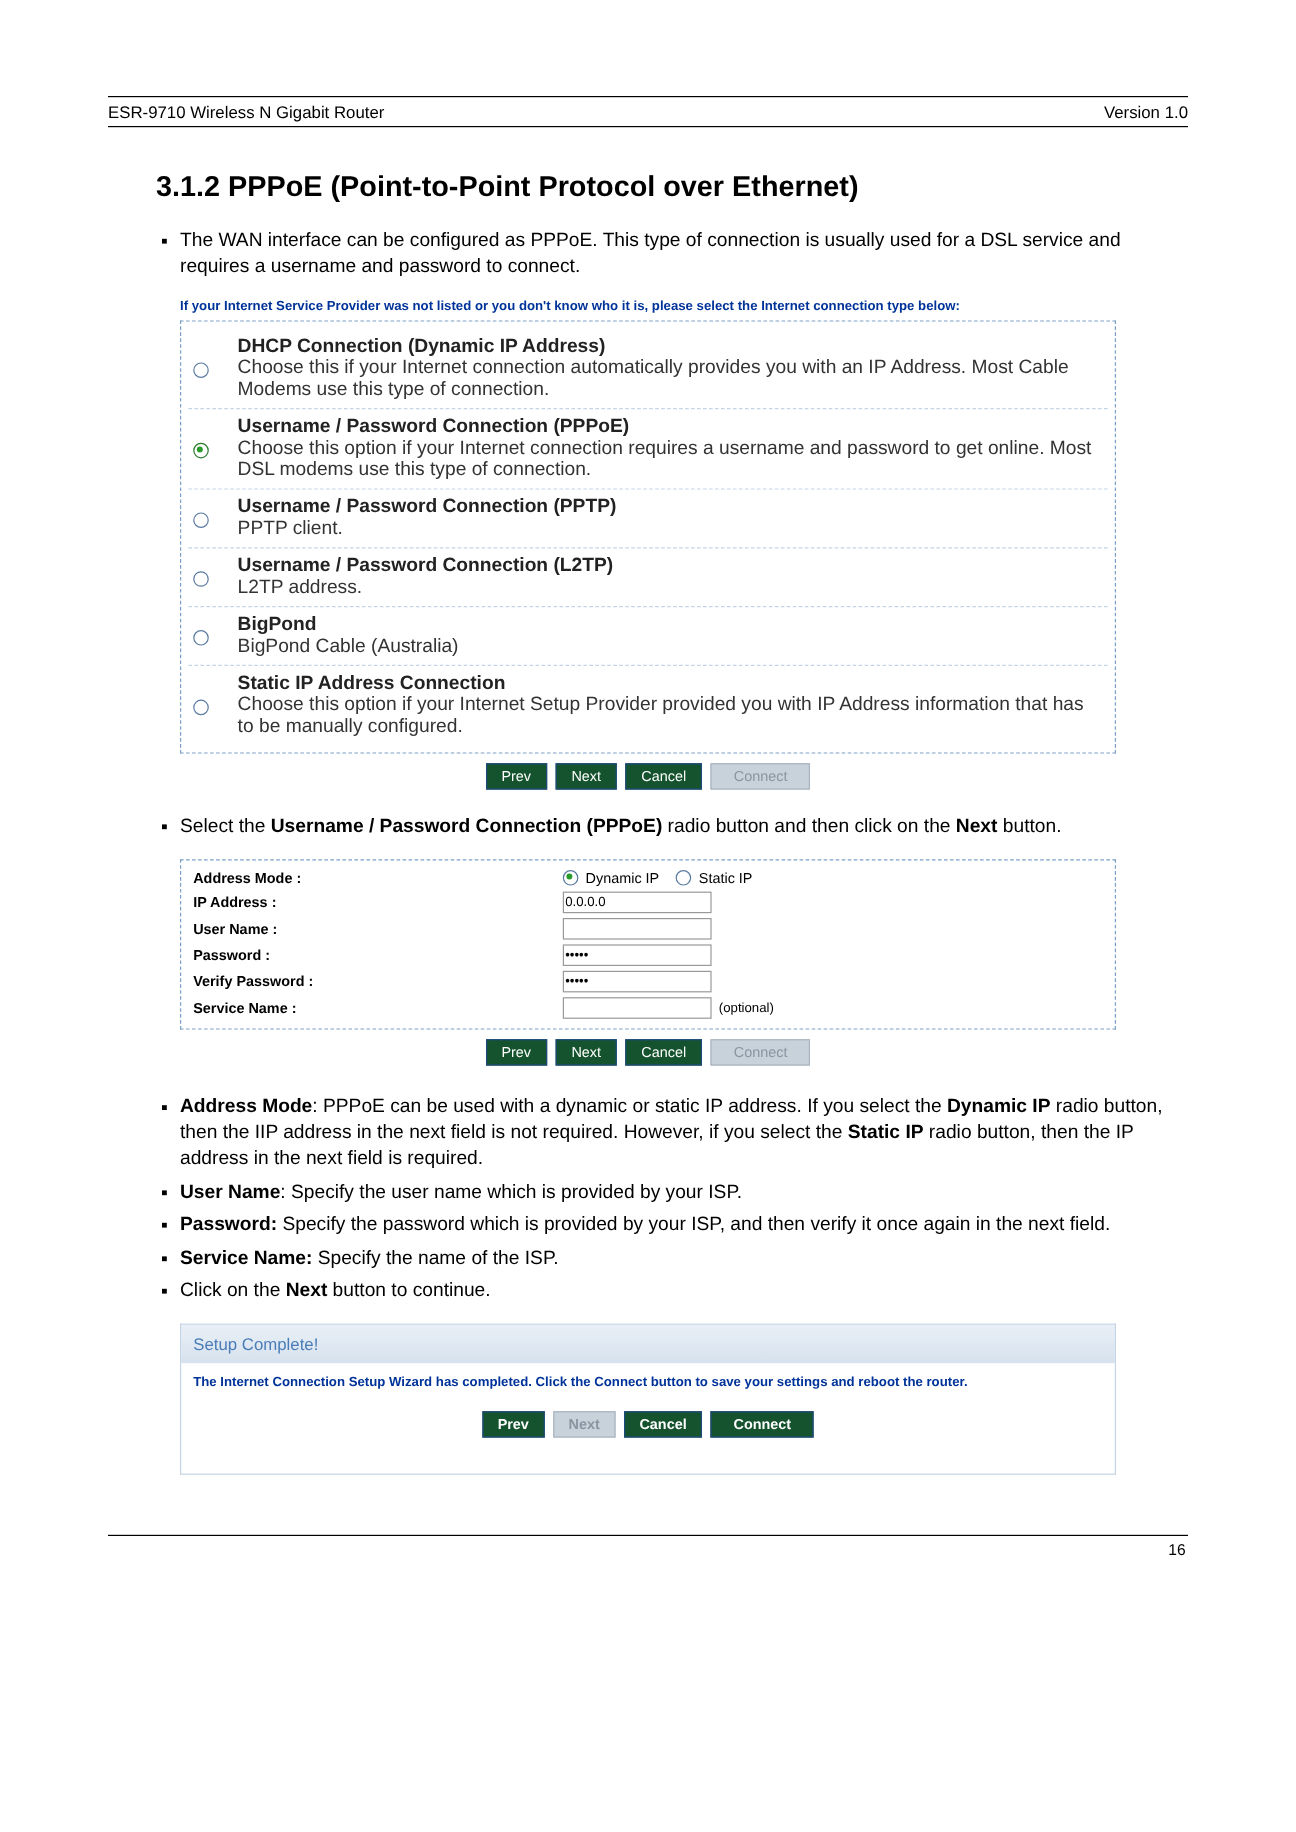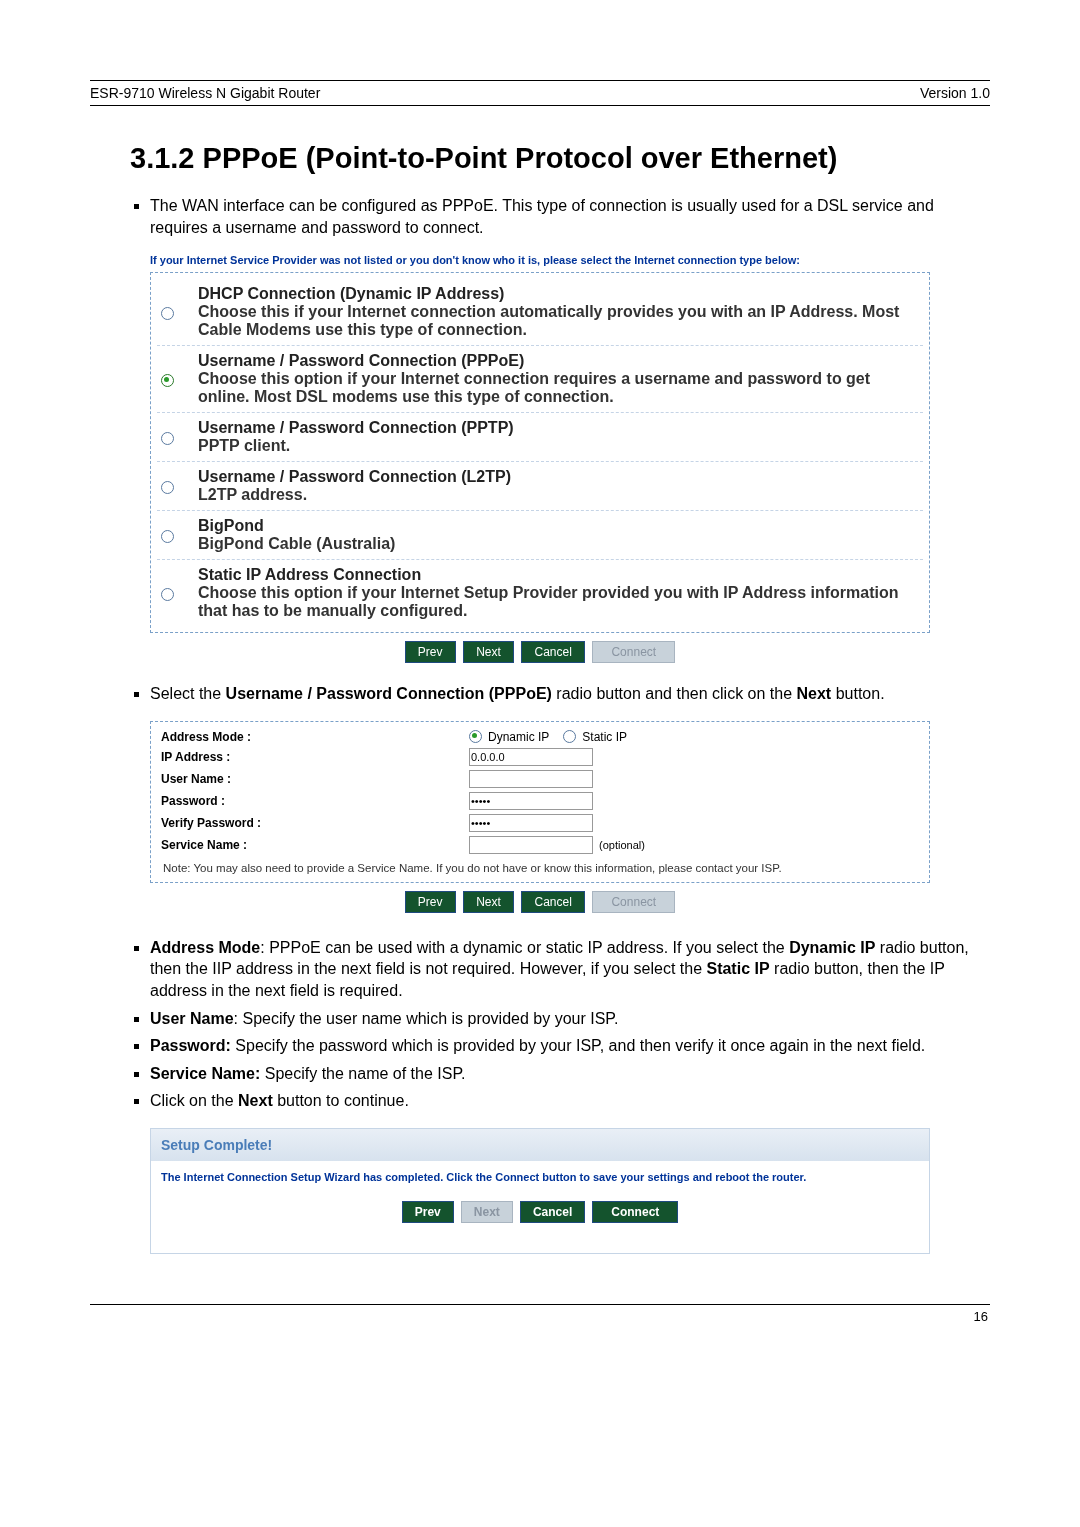--- a/index.html
+++ b/index.html
@@ -16,21 +16,21 @@
   }
   .hr-top { border-top: 1px solid #000; margin-bottom: 4px; }
   .hdr {
     display: flex;
     justify-content: space-between;
     font-size: 14px;
     margin-bottom: 4px;
   }
   .hr-bot { border-top: 1px solid #000; margin-bottom: 36px; }
   h2.section-title {
-    font-size: 29px;
+    font-size: 24px;
     font-weight: bold;
     margin: 0 0 20px 40px;
   }
   .body-indent { margin-left: 40px; margin-right: 10px; }
   ul.square { list-style: square; margin: 0 0 16px 60px; padding: 0; }
   ul.square li { margin-bottom: 6px; font-size: 16px; line-height: 1.35; }
   .bold { font-weight: bold; }
 
   
   .shot1 { margin: 10px 0 20px 60px; width: 780px; }
@@ -61,21 +61,21 @@
   .ct-radio.sel { border-color: #2a7a2a; }
   .ct-radio.sel::after {
     content: "";
     position: absolute;
     left: 2px; top: 2px;
     width: 5px; height: 5px;
     background: #2a9a2a;
     border-radius: 50%;
   }
   .ct-text .tl { font-weight: bold; }
-  .ct-text .td { color: #333; font-weight: bold; }
+  .ct-text .td { color: #333; }
 
   .btn-row {
     text-align: center;
     margin-top: 8px;
   }
   .btn {
     display: inline-block;
     background: #14532d;
     color: #fff;
     font-size: 12px;
@@ -132,21 +132,21 @@
     color: #333;
     padding: 6px 2px 2px 2px;
   }
 
   
   .shot3 { margin: 16px 0 28px 60px; width: 780px; }
   .sc-hdr {
     background: linear-gradient(#e9eff6, #d7e2ee);
     padding: 8px 10px;
     color: #4a7db8;
-    font-weight: bold;
+    font-weight: normal;
     font-size: 14px;
     border: 1px solid #c6d5e6;
     border-bottom: none;
   }
   .sc-body {
     border: 1px solid #c6d5e6;
     border-top: none;
     padding: 10px 10px 30px 10px;
     font-size: 11px;
     color: #003399;
@@ -286,21 +286,20 @@
       </div>
 
       <div class="frow">
         <div class="flabel">Service Name :</div>
         <div class="fval">
           <input class="txt" value="" style="">
           <span style="font-size:11px;">(optional)</span>
         </div>
       </div>
 
-      <div class="note">Note: You may also need to provide a Service Name. If you do not have or know this information, please contact your ISP.</div>
     </div>
     <div class="btn-row">
       <span class="btn">Prev</span>
       <span class="btn">Next</span>
       <span class="btn">Cancel</span>
       <span class="btn disabled wide">Connect</span>
     </div>
   </div>
 
   <ul class="square body-indent">

